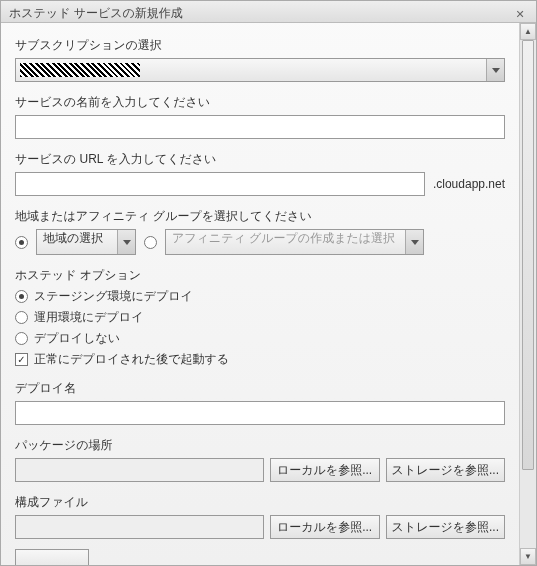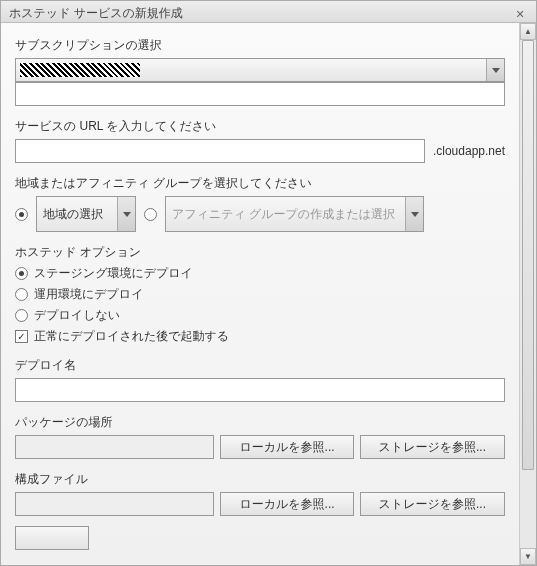--- a/index.html
+++ b/index.html
@@ -122,45 +122,45 @@
   .region-row { display: flex; align-items: center; gap: 8px; margin-top: 4px; }
   .radio {
     width: 13px; height: 13px; border: 1px solid #777; border-radius: 50%;
     display: inline-flex; align-items: center; justify-content: center;
     background: #fff;
   }
   .radio.checked::after {
     content: ""; width: 5px; height: 5px; background: #444; border-radius: 50%;
   }
   .region-combo {
-    height: 36px; min-width: 100px;
+    height: 26px; min-width: 100px;
     background: linear-gradient(#f7f7f7,#e6e6e6);
     border: 1px solid #999;
-    display: inline-flex; align-items: center;
+    display: inline-flex; align-items: flex-start;
     padding: 0 28px 0 6px; position: relative; font-size: 12px;
     color: #333;
   }
   .region-combo.disabled { color: #999; }
   .region-combo .combo-btn { border-left: 1px solid #aaa; }
 
   .opt-row { display: flex; align-items: center; gap: 6px; margin: 4px 0; }
   .checkbox {
     width: 13px; height: 13px; border: 1px solid #777;
     background: #fff; display: inline-flex; align-items: center; justify-content: center;
     font-size: 10px; color: #333;
   }
   .checkbox.checked::after { content: "✓"; }
 
   .file-row { display: flex; align-items: center; gap: 6px; margin-top: 4px; }
   .file-row .textbox { flex: 1; background: #eee; color: #666; }
   .btn {
     height: 24px; min-width: 110px;
     background: linear-gradient(#f7f7f7,#e3e3e3);
     border: 1px solid #999;
-    padding: 0 18px;
+    padding: 0 5px;
     font-size: 12px; color: #333;
     display: inline-flex; align-items: center; justify-content: center;
   }
 
   .partial-btn {
     height: 24px; width: 74px;
     background: linear-gradient(#f7f7f7,#e3e3e3);
     border: 1px solid #999;
     margin-top: 10px;
   }
@@ -177,20 +177,21 @@
     <div class="content">
 
       <div class="section-label first">サブスクリプションの選択</div>
       <div class="combo">
         <span class="combo-val noise"></span>
         <span class="combo-btn">
             <span class="tri-down"></span>
           </span>
       </div>
 
+      <div class="section-label">サービスの名前を入力してください</div>
       <input class="textbox" type="text" value="" style="">
 
       <div class="section-label">サービスの URL を入力してください</div>
       <div class="url-row">
         <input class="textbox" type="text" value="" style="">
         <span class="suffix">.cloudapp.net</span>
       </div>
 
       <div class="section-label">地域またはアフィニティ グループを選択してください</div>
       <div class="region-row">

